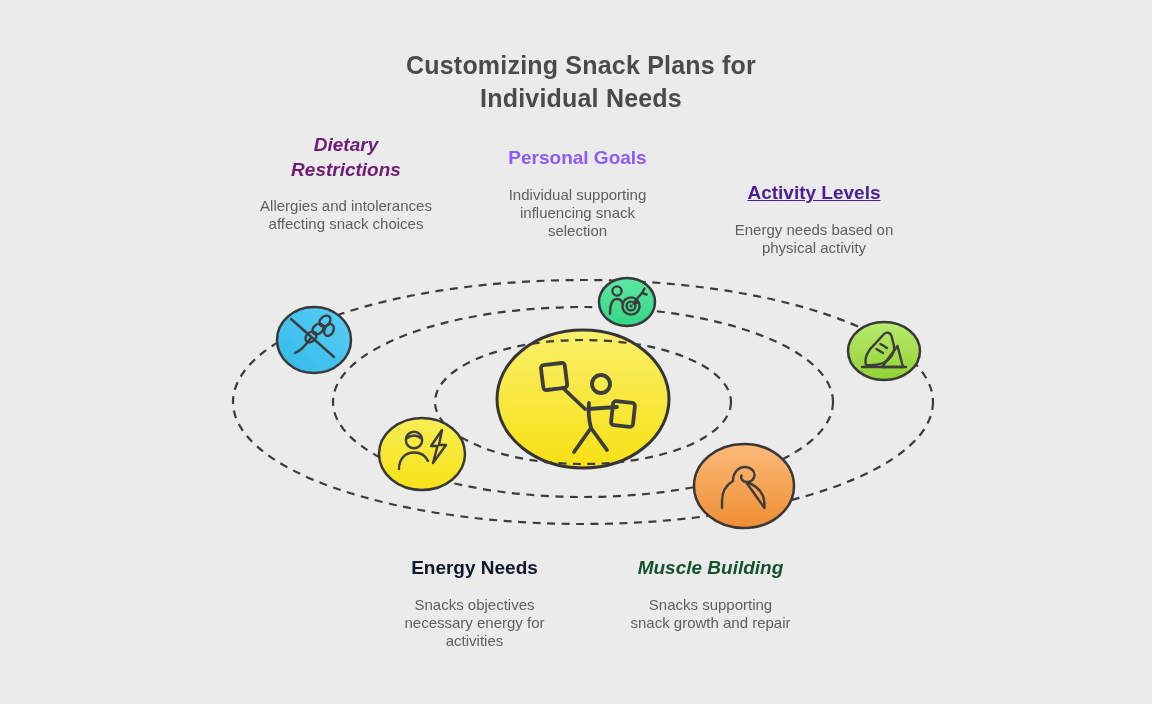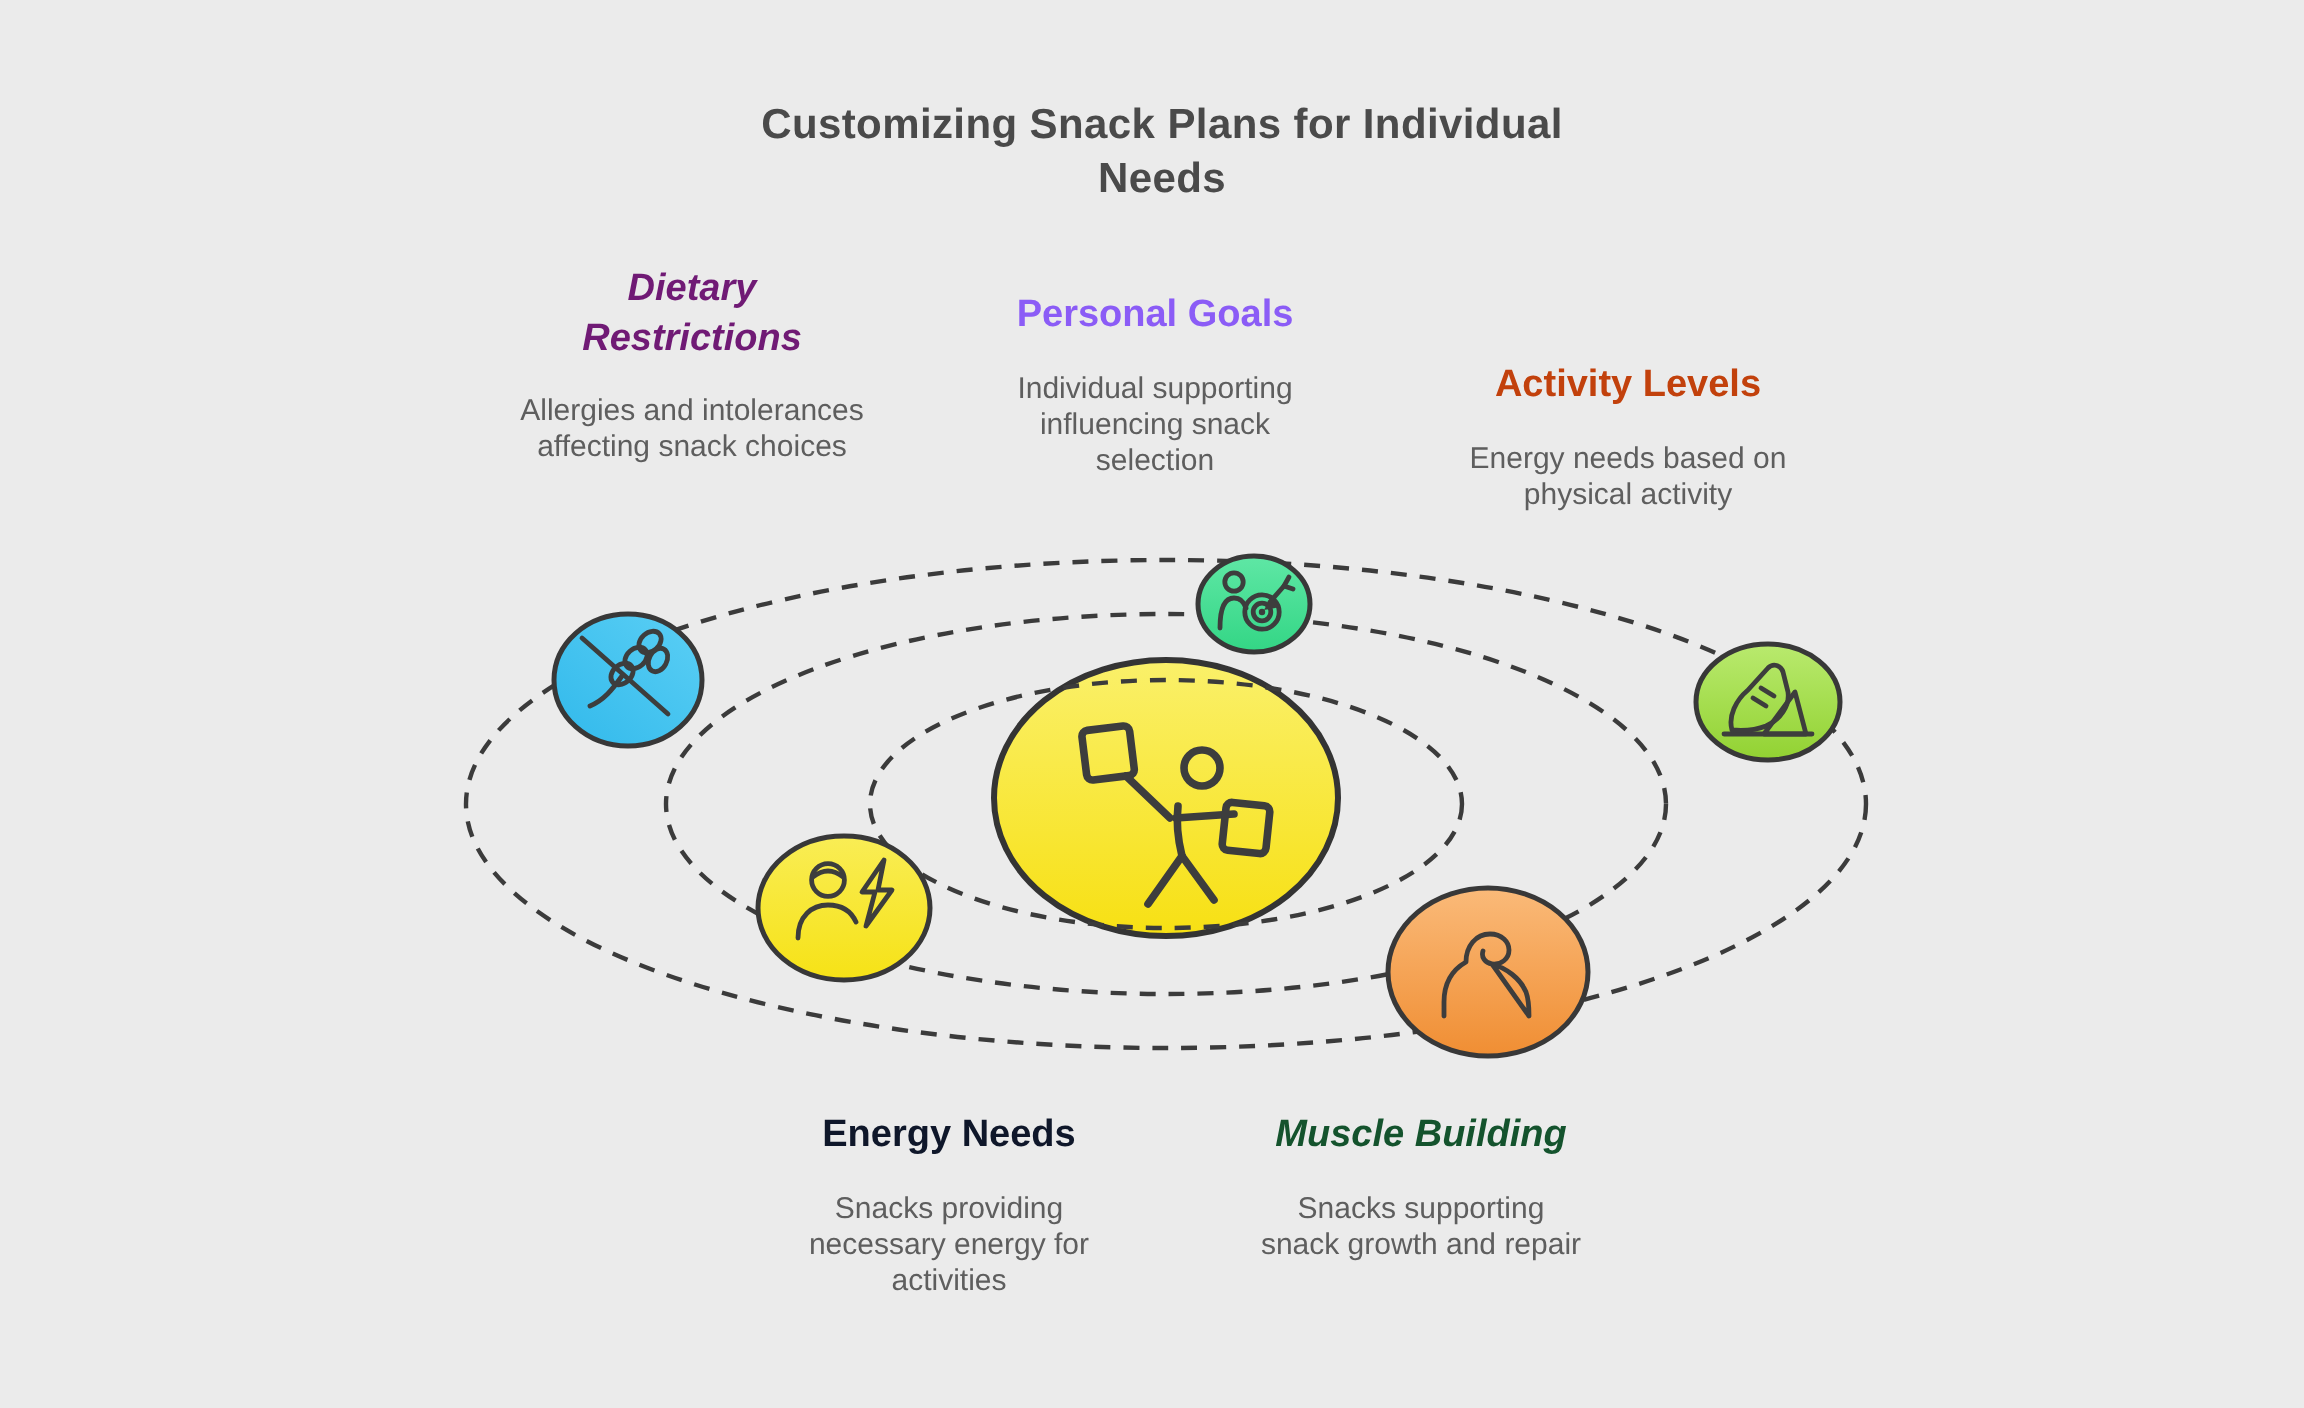--- a/index.html
+++ b/index.html
@@ -8,21 +8,21 @@
     background:#ebebeb;
     font-family:"Liberation Sans", sans-serif;
     position:relative;
     overflow:hidden;
   }
   .stage{position:absolute;inset:0;}
   .page-title{
     position:absolute;
     left:351px;top:49px;width:460px;
     text-align:center;
-    font-size:21px;font-weight:bold;
+    font-size:25px;font-weight:bold;
     line-height:1.3;
     color:#4a4a4a;
     letter-spacing:.2px;
   }
   .panel{position:absolute;text-align:center;}
   .panel h3{
     margin:0 auto 15px auto;
     font-size:19px;font-weight:bold;
     line-height:1.3;
   }
@@ -157,27 +157,27 @@
     <h3 style="color: #701a75; font-style: italic;">Dietary Restrictions</h3>
     <p>Allergies and intolerances affecting snack choices</p>
   </div>
 
   <div class="panel panel-personal">
     <h3 style="color: #8b5cf6;">Personal Goals</h3>
     <p>Individual supporting influencing snack selection</p>
   </div>
 
   <div class="panel panel-activity">
-    <h3 style="color: #c2410c;">Activity Levels</h3>
+    <h3 style="color: #4c1d95; text-decoration: underline;">Activity Levels</h3>
     <p>Energy needs based on physical activity</p>
   </div>
 
   <div class="panel panel-energy">
     <h3 style="color: #0f172a;">Energy Needs</h3>
-    <p>Snacks providing necessary energy for activities</p>
+    <p>Snacks objectives necessary energy for activities</p>
   </div>
 
   <div class="panel panel-muscle">
     <h3 style="color: #14532d; font-style: italic;">Muscle Building</h3>
     <p>Snacks supporting snack growth and repair</p>
   </div>
 
 </div>
 
 </body></html>

